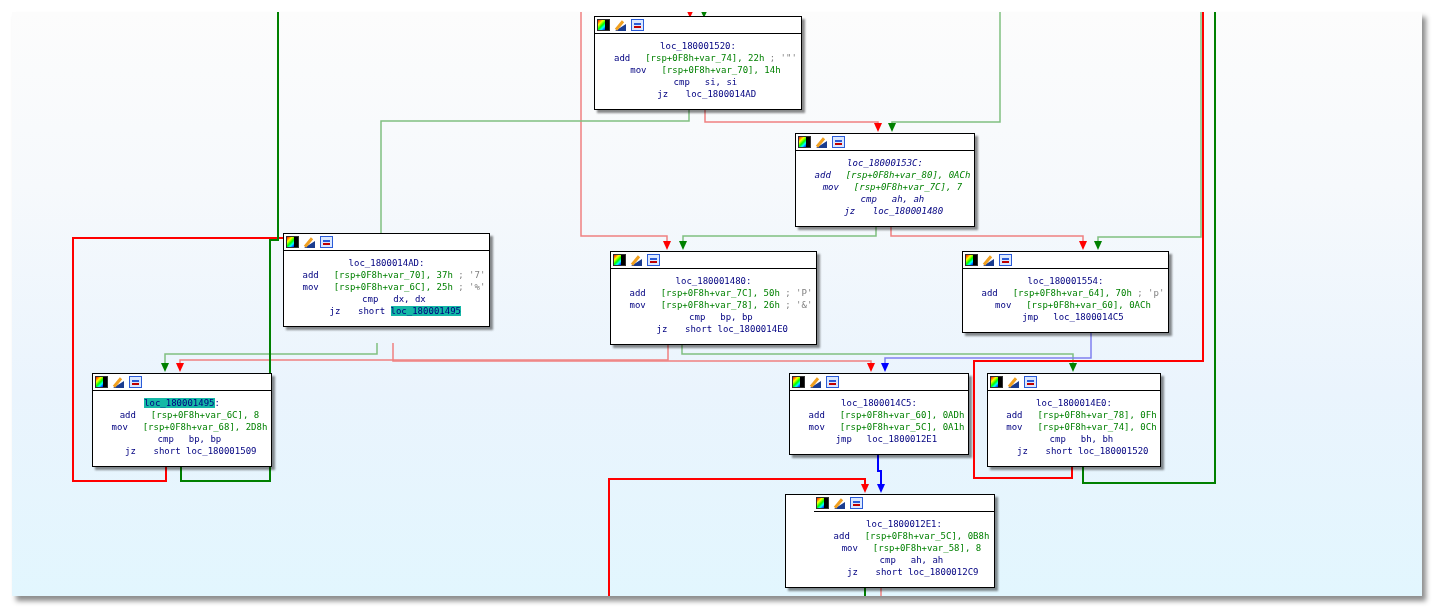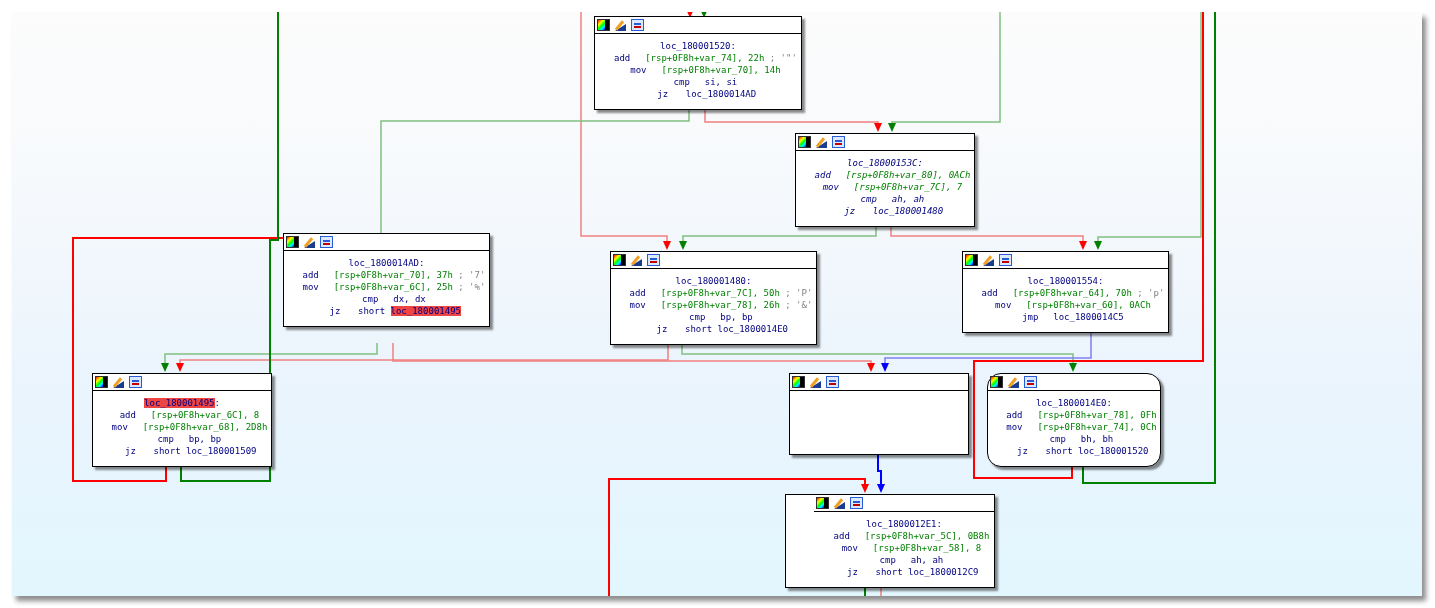--- a/index.html
+++ b/index.html
@@ -33,21 +33,21 @@
     .ico-edit::after { content:""; position:absolute; left:4px; top:1px; width:3px; height:11px; background:#f0a020; transform: rotate(40deg); }
     .ico-graph { background:#dbe8ff; border:1px solid #2a5bd7; box-sizing:border-box; }
     .ico-graph::before { content:""; position:absolute; left:2px; top:3px; width:7px; height:2px; background:#2a5bd7; box-shadow: 0 3px 0 #c00000; }
     .node-body { padding: 6px 2px 2px 2px; white-space: pre; }
     .ln { display: block; height: 12px; white-space: pre; text-align: center; }
     .lbl { color: #000080; }
     .mn { display: inline-block; width: 46px; color: #000080; }
     .op-mem { color: #008000; }
     .op-txt { color: #000080; }
     .cmt { color: #808080; }
-    .hl { background: #ef4444; margin-top: 19px; }
+    .hl { background: #14b8a6; margin-top: 19px; }
   </style>
 </head>
 <body>
 
 <div id="canvas">
   <svg id="edges" xmlns="http://www.w3.org/2000/svg">
       <polyline points="569,0 569,224 655,224 655,236" fill="none" stroke="#f08080" stroke-width="1.5"></polyline>
       <polygon points="651,229 659,229 655,238" fill="#ff0000"></polygon>
       <polyline points="692,0 692,4" fill="none" stroke="#80c080" stroke-width="1.5"></polyline>
       <polygon points="688,-3 696,-3 692,6" fill="#008000"></polygon>
@@ -141,23 +141,24 @@
     </div>
     <div class="node-body"><span class="ln"><span class="lbl hl">loc_180001495</span><span class="lbl">:</span></span><span class="ln"><span class="mn">add</span><span class="op-mem">[rsp+0F8h+var_6C], 8</span></span><span class="ln"><span class="mn">mov</span><span class="op-mem">[rsp+0F8h+var_68], 2D8h</span></span><span class="ln"><span class="mn">cmp</span><span class="op-txt">bp, bp</span></span><span class="ln"><span class="mn">jz</span><span class="op-txt">short loc_180001509</span></span></div>
   </div>
 
   <div class="node" style="left:777px; top:361px; width:178px; height:80px;">
     <div class="node-head">
       <span class="ico ico-color"></span>
       <span class="ico ico-edit"></span>
       <span class="ico ico-graph"></span>
     </div>
+    <div class="node-body"><span class="ln"><span class="lbl">loc_1800014C5:</span></span><span class="ln"><span class="mn">add</span><span class="op-mem">[rsp+0F8h+var_60], 0ADh</span></span><span class="ln"><span class="mn">mov</span><span class="op-mem">[rsp+0F8h+var_5C], 0A1h</span></span><span class="ln"><span class="mn">jmp</span><span class="op-txt">loc_1800012E1</span></span></div>
   </div>
 
-  <div class="node" style="left:975px; top:361px; width:172px; height:92px;border-radius:14px;">
+  <div class="node" style="left:975px; top:361px; width:172px; height:92px;">
     <div class="node-head">
       <span class="ico ico-color"></span>
       <span class="ico ico-edit"></span>
       <span class="ico ico-graph"></span>
     </div>
     <div class="node-body"><span class="ln"><span class="lbl">loc_1800014E0:</span></span><span class="ln"><span class="mn">add</span><span class="op-mem">[rsp+0F8h+var_78], 0Fh</span></span><span class="ln"><span class="mn">mov</span><span class="op-mem">[rsp+0F8h+var_74], 0Ch</span></span><span class="ln"><span class="mn">cmp</span><span class="op-txt">bh, bh</span></span><span class="ln"><span class="mn">jz</span><span class="op-txt">short loc_180001520</span></span></div>
   </div>
 
   <div class="node" style="left:773px; top:482px; width:180px; height:92px;padding-left:28px;">
     <div class="node-head">

